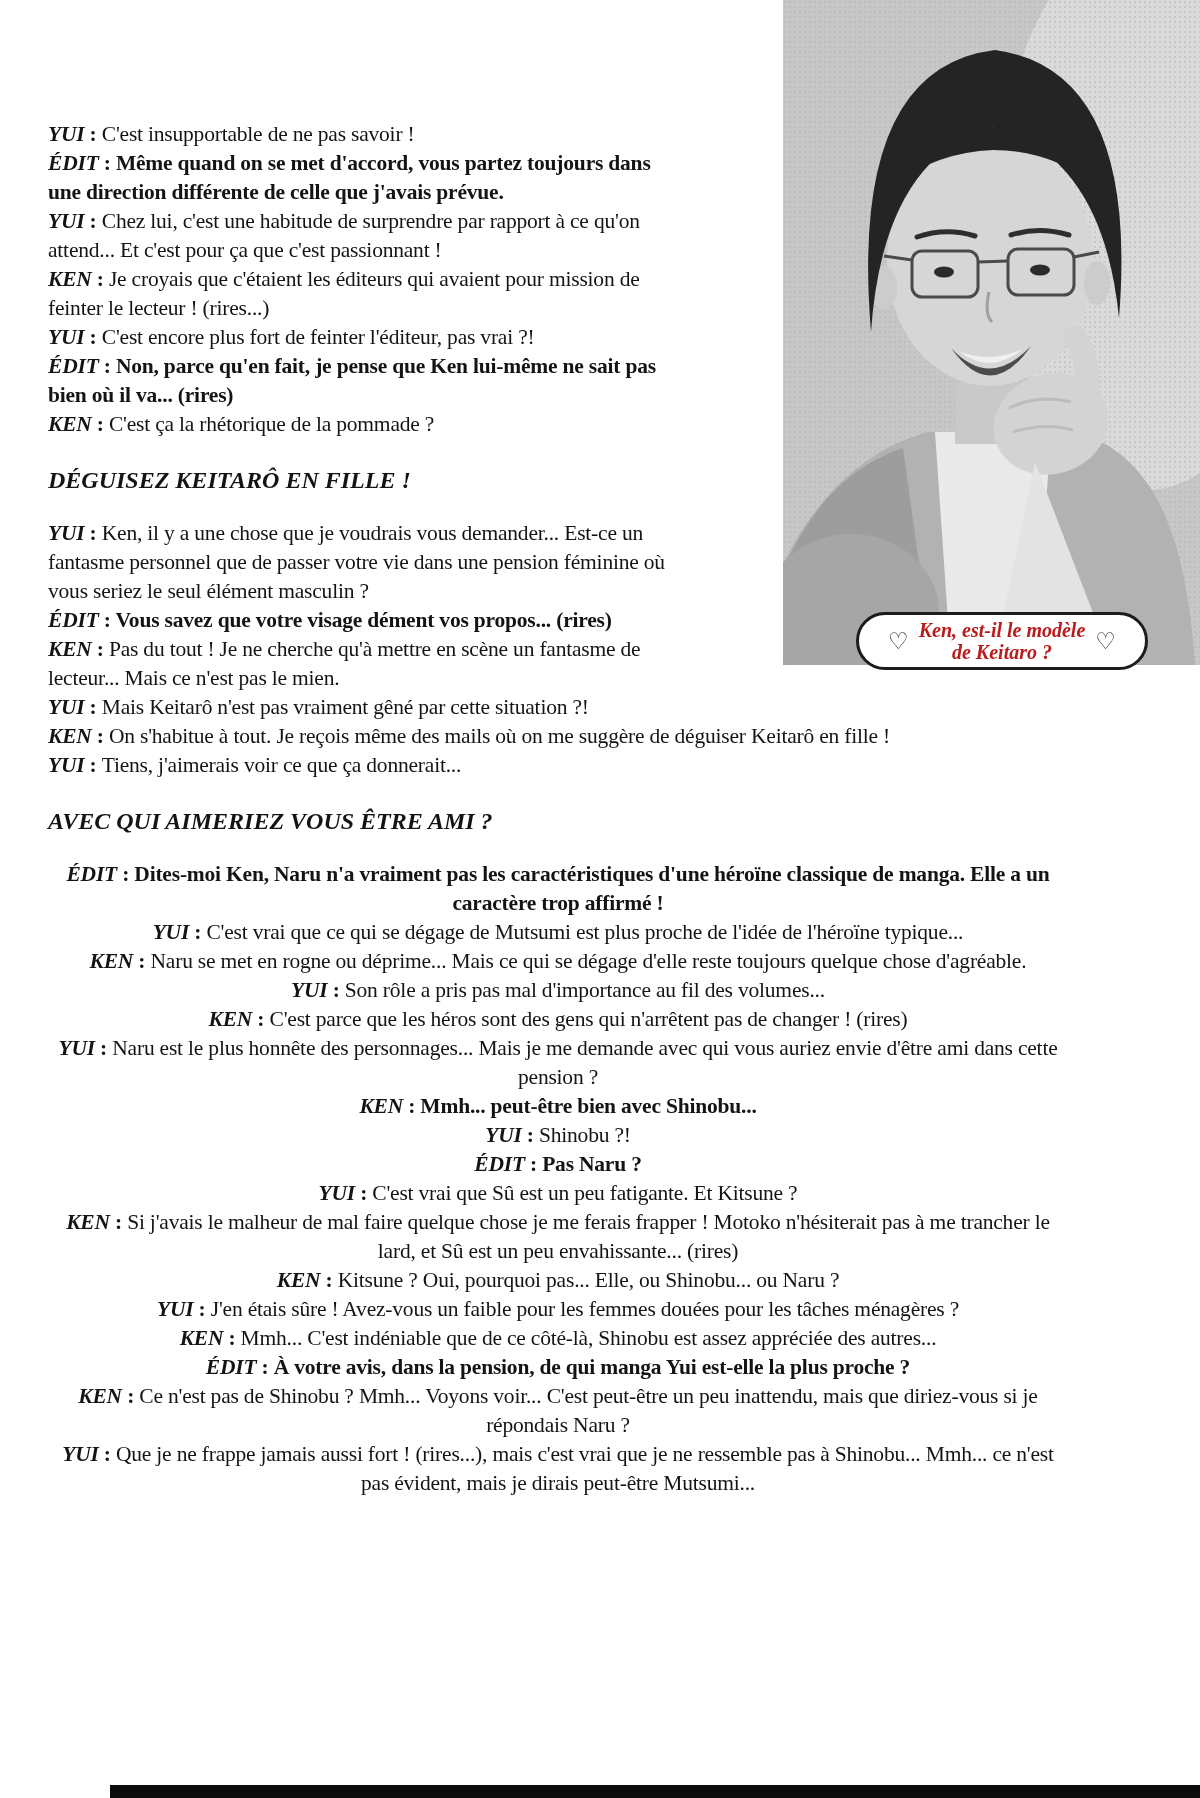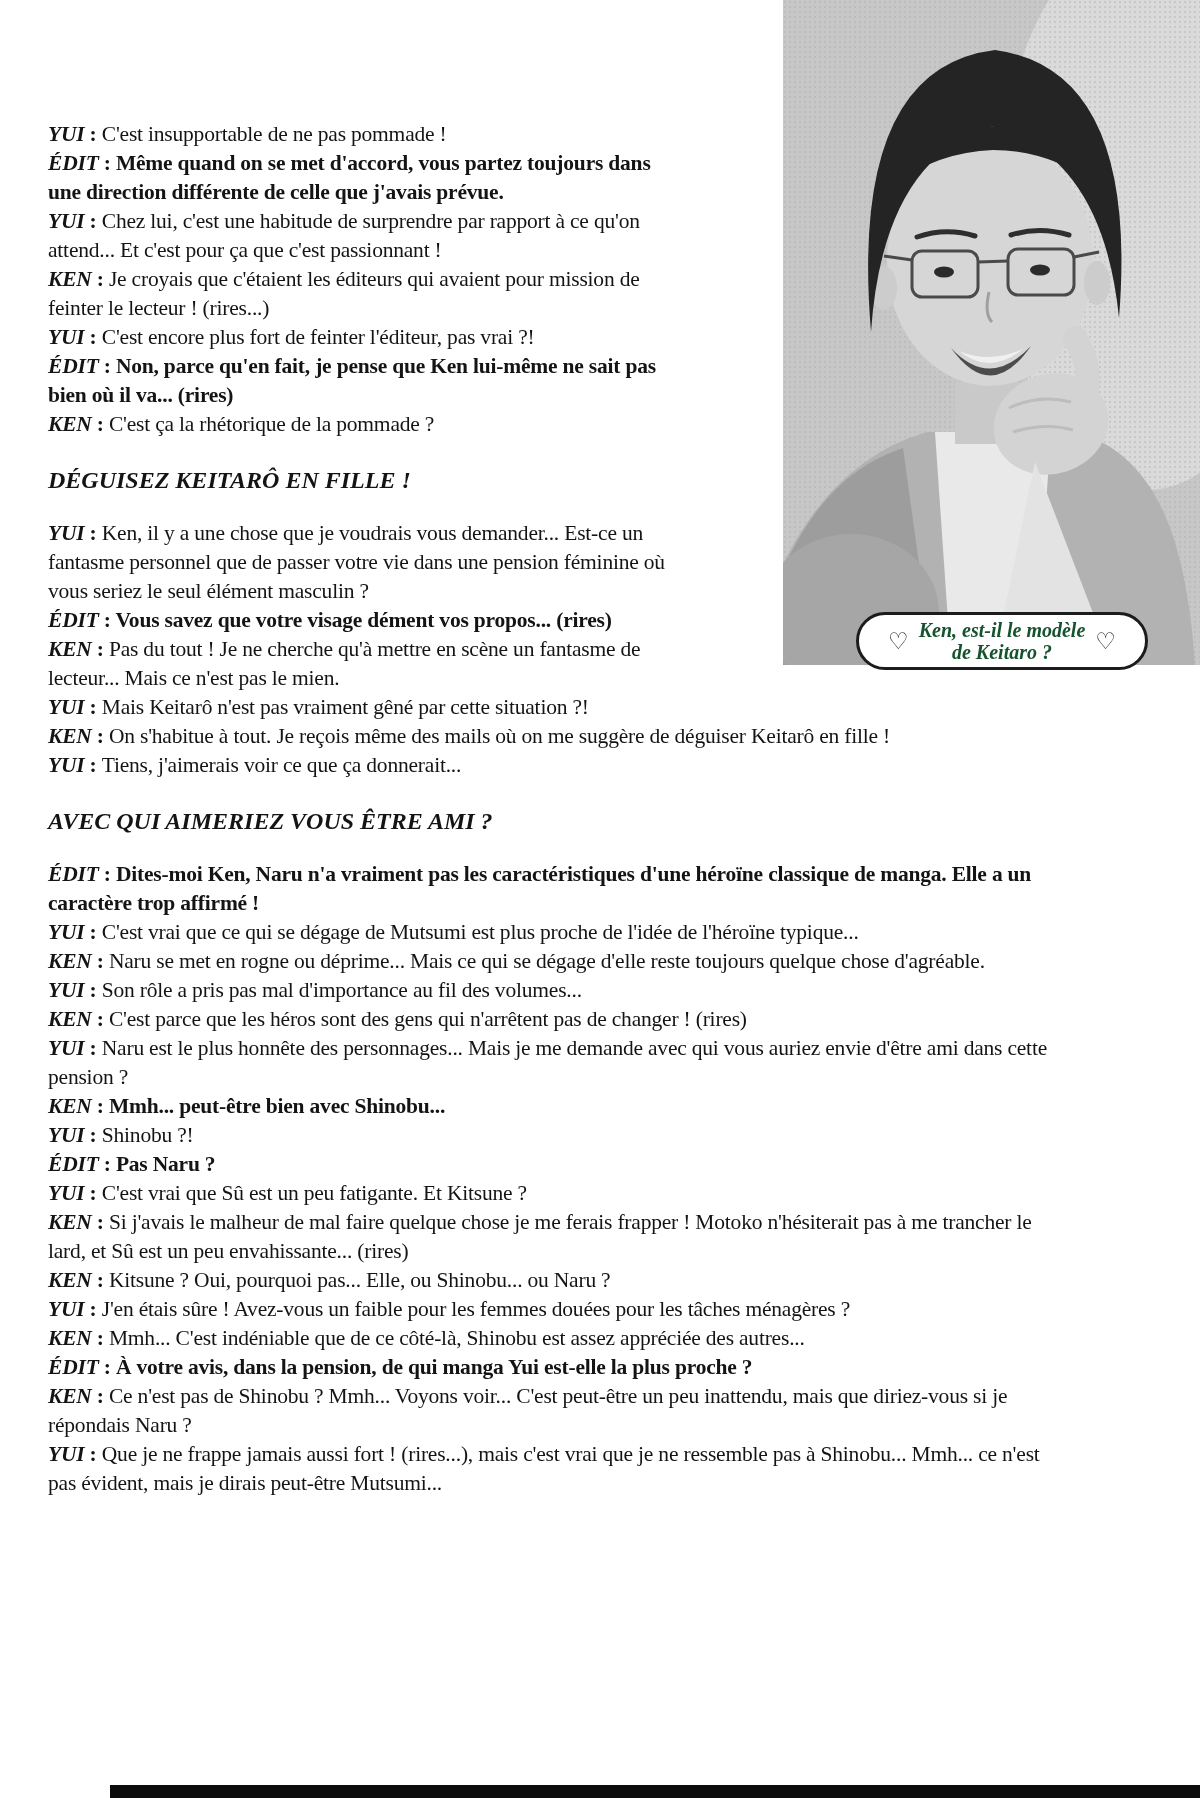--- a/index.html
+++ b/index.html
@@ -12,40 +12,40 @@
   #photo{position:absolute;top:0;left:783px;width:417px;height:665px;overflow:hidden;}
   #photo svg{display:block;}
   
   #caption{
     position:absolute;top:612px;left:856px;width:286px;height:52px;
     background:#ffffff;border:3px solid #1c1c1c;border-radius:30px;
     display:flex;align-items:center;justify-content:center;gap:10px;z-index:5;
   }
   #caption .cap-text{
     font-weight:bold;font-style:italic;font-size:20px;line-height:22px;
-    text-align:center;color:#14532d;white-space:nowrap;
+    text-align:center;color:#b91c1c;white-space:nowrap;
   }
   #caption .heart{font-size:23px;line-height:23px;color:#222;font-style:normal;}
   
   #content{
     position:absolute;top:120px;left:48px;right:36px;
     font-size:21.5px;line-height:29px;letter-spacing:-0.2px;
   }
   #float-spacer{float:right;width:476px;height:572px;}
   p.line{margin:0;}
   p.line .name{font-weight:bold;font-style:italic;margin-top:28px;}
   p.line .colon{font-weight:bold;}
   p.line.bold{font-weight:bold;}
   .heading{
     font-weight:bold;font-style:italic;font-size:24px;line-height:30px;
     margin:26px 0 24px 0;letter-spacing:0px;
   }
   .block{margin:0;}
   .block-2 p.line{max-width:880px;}
-  .block-4 p.line{max-width:1020px;}
+  .block-4 p.line{max-width:1020px;text-align:center;}
   
   #bottom-bar{
     position:absolute;left:110px;right:0;bottom:0;height:13px;background:#0c0c0c;
   }
 </style>
 </head>
 <body>
 
 <div id="page">
 
@@ -107,21 +107,21 @@
       <span>Ken, est-il le modèle</span><br>
       <span>de Keitaro ?</span>
     </span>
     <span class="heart">♡</span>
   </div>
 
   <div id="content">
     <div id="float-spacer"></div>
     <div id="dialogue">
         <div class="block block-0">
-          <p class="line"><span class="name">YUI</span><span class="colon"> : </span><span>C'est insupportable de ne pas pommade !</span></p>
+          <p class="line"><span class="name">YUI</span><span class="colon"> : </span><span>C'est insupportable de ne pas savoir !</span></p>
           <p class="line bold"><span class="name">ÉDIT</span><span class="colon"> : </span><span>Même quand on se met d'accord, vous partez toujours dans une direction différente de celle que j'avais prévue.</span></p>
           <p class="line"><span class="name">YUI</span><span class="colon"> : </span><span>Chez lui, c'est une habitude de surprendre par rapport à ce qu'on attend... Et c'est pour ça que c'est passionnant !</span></p>
           <p class="line"><span class="name">KEN</span><span class="colon"> : </span><span>Je croyais que c'étaient les éditeurs qui avaient pour mission de feinter le lecteur ! (rires...)</span></p>
           <p class="line"><span class="name">YUI</span><span class="colon"> : </span><span>C'est encore plus fort de feinter l'éditeur, pas vrai ?!</span></p>
           <p class="line bold"><span class="name">ÉDIT</span><span class="colon"> : </span><span>Non, parce qu'en fait, je pense que Ken lui-même ne sait pas bien où il va... (rires)</span></p>
           <p class="line"><span class="name">KEN</span><span class="colon"> : </span><span>C'est ça la rhétorique de la pommade ?</span></p>
         </div>
         <div class="heading">DÉGUISEZ KEITARÔ EN FILLE !</div>
         <div class="block block-2">
           <p class="line"><span class="name">YUI</span><span class="colon"> : </span><span>Ken, il y a une chose que je voudrais vous demander... Est-ce un fantasme personnel que de passer votre vie dans une pension féminine où vous seriez le seul élément masculin ?</span></p>

